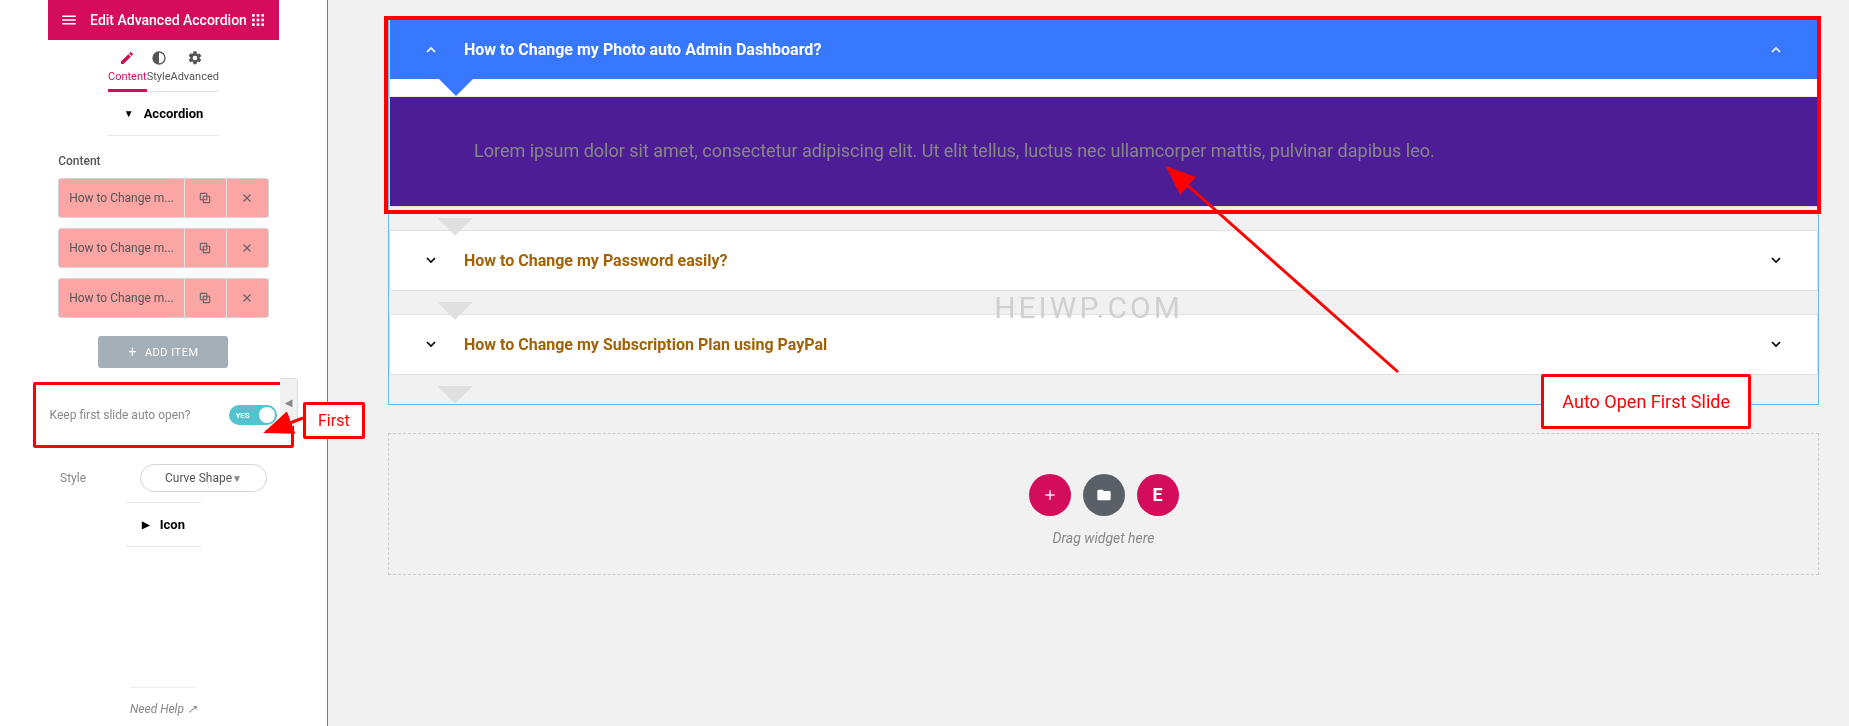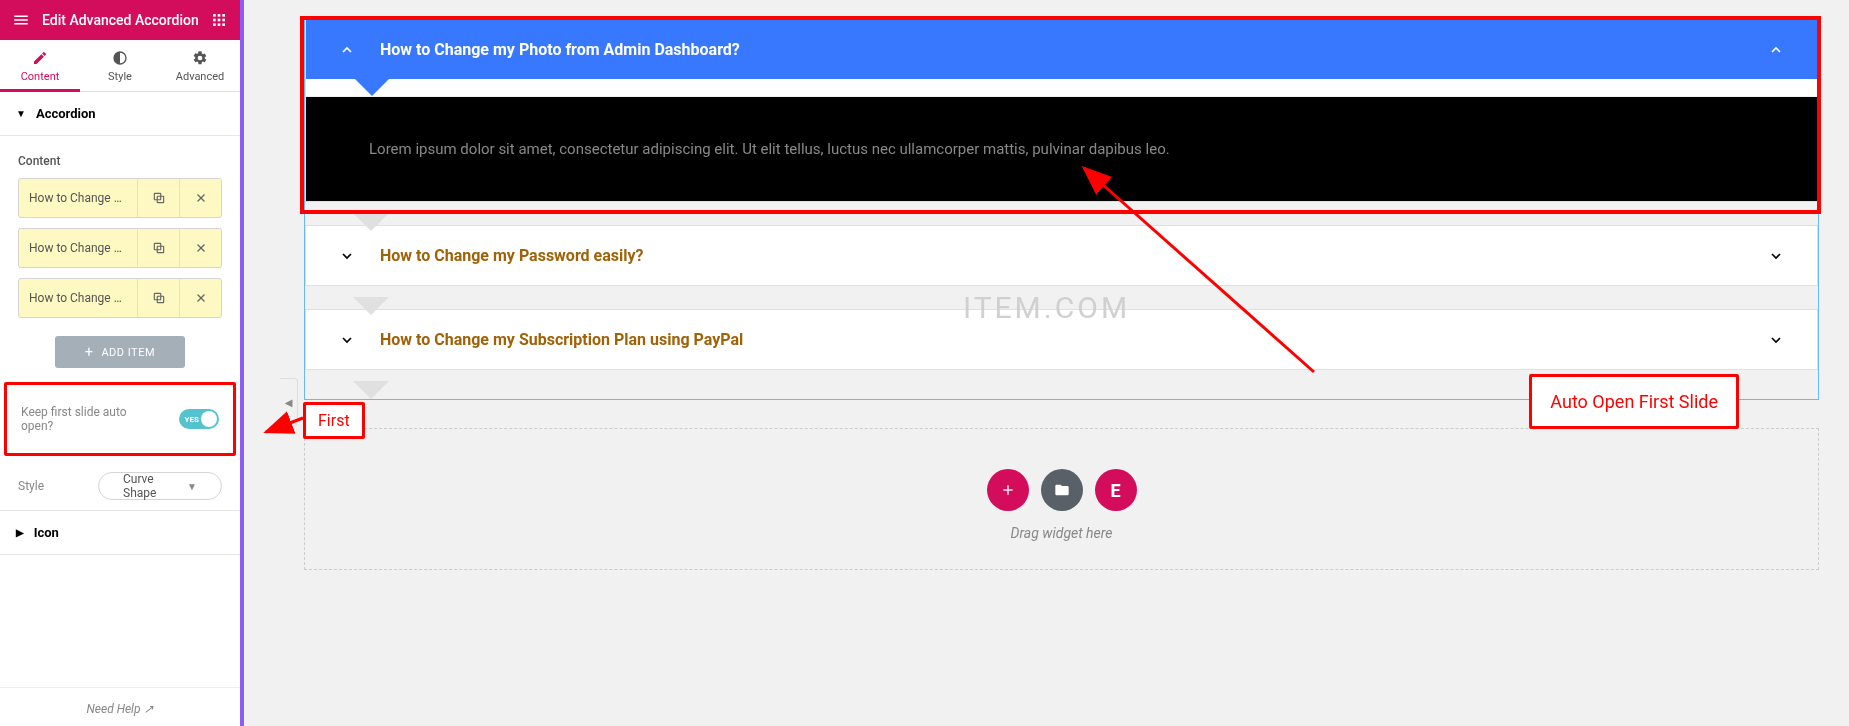--- a/index.html
+++ b/index.html
@@ -1,19 +1,19 @@
 <!DOCTYPE html>
 <html><head>
 <meta charset="utf-8">
 <style>
 * { margin: 0; padding: 0; box-sizing: border-box; font-family: -apple-system, BlinkMacSystemFont, "Segoe UI", Roboto, Helvetica, Arial, sans-serif; }
 body { background: #f1f1f1; display: flex; width: 1849px; height: 726px; overflow: hidden; position: relative; }
 
 
-.sidebar { width: 244px; background: #fff; border-right: 4px solid #8b5cf6; display: flex; flex-direction: column; flex-shrink: 0; position: relative; z-index: 2; }
+.sidebar { width: 328px; background: #fff; border-right: 1px solid #8b5cf6; display: flex; flex-direction: column; flex-shrink: 0; position: relative; z-index: 2; align-items: center; }
 .sidebar-header { background: #d30c5c; color: #fff; height: 40px; display: flex; align-items: center; padding: 0 10px; }
 .sidebar-header .menu-icon { width: 22px; height: 22px; display: flex; align-items: center; justify-content: center; margin-right: 10px; }
 .sidebar-header .menu-icon svg { fill: #fff; }
 .sidebar-header .title { flex: 1; font-size: 14px; font-weight: 500; }
 .sidebar-header .grid-icon { width: 22px; height: 22px; display: flex; align-items: center; justify-content: center; }
 .sidebar-header .grid-icon svg { fill: #fff; }
 
 .tabs { display: flex; border-bottom: 1px solid #e0e0e0; }
 .tab { flex: 1; padding: 10px 0 8px; text-align: center; font-size: 11px; color: #555; cursor: pointer; position: relative; }
 .tab.active { color: #d30c5c; }
@@ -21,21 +21,21 @@
 .tab .tab-icon { display: block; margin: 0 auto 4px; width: 16px; height: 16px; }
 .tab .tab-icon svg { fill: #555; }
 .tab.active .tab-icon svg { fill: #d30c5c; }
 .tab .tab-label { font-size: 11px; }
 
 .section-header { padding: 14px 16px; border-bottom: 1px solid #e6e6e6; font-size: 13px; font-weight: 700; cursor: pointer; display: flex; align-items: center; }
 .section-header .caret { margin-right: 10px; font-size: 10px; }
 
 .controls { padding: 18px 18px 8px; }
 .controls-label { font-size: 12px; color: #555; margin-bottom: 10px; font-weight: 500; }
-.item-row { display: flex; align-items: center; border: 1px solid #d5d5d5; border-radius: 3px; margin-bottom: 10px; height: 40px; background: #fef9c3; }
+.item-row { display: flex; align-items: center; border: 1px solid #d5d5d5; border-radius: 3px; margin-bottom: 10px; height: 40px; background: #fca5a5; }
 .item-row .item-title { flex: 1; padding: 0 10px; font-size: 12px; color: #555; white-space: nowrap; overflow: hidden; text-overflow: ellipsis; cursor: grab; }
 .item-row .item-btn { width: 42px; height: 100%; border-left: 1px solid #e0e0e0; display: flex; align-items: center; justify-content: center; cursor: pointer; color: #666; font-size: 14px; }
 
 .add-item-btn { display: flex; align-items: center; justify-content: center; background: #a4afb7; color: #fff; border: none; border-radius: 3px; height: 32px; width: 130px; margin: 18px auto 0; font-size: 11px; letter-spacing: 0.5px; cursor: pointer; }
 .add-item-btn .plus { margin-right: 8px; font-size: 14px; }
 .toggle { width: 48px; height: 20px; background: #55c3ce; border-radius: 20px; position: relative; cursor: pointer; display: flex; align-items: center; margin-left: 39px; }
 .toggle .knob { width: 16px; height: 16px; background: #fff; border-radius: 50%; position: absolute; right: 2px; top: 2px; }
 .toggle .yes-text { position: absolute; left: 6px; font-size: 8px; color: #fff; font-weight: 700; }
 
 .select-row { display: flex; align-items: center; padding: 10px 18px; font-size: 12px; color: #888; }
@@ -61,21 +61,21 @@
 .acc-item.open .acc-header { background: #3878ff; color: #fff; }
 .acc-header .chev { width: 22px; display: flex; align-items: center; justify-content: center; margin-right: 22px; }
 .acc-header .chev svg { stroke: #000; fill: none; stroke-width: 2.5; }
 .acc-item.open .acc-header .chev svg { stroke: #fff; }
 .acc-header .title-text { flex: 1; font-size: 16px; }
 .acc-header .right-chev { width: 22px; display: flex; align-items: center; justify-content: center; }
 .acc-header .right-chev svg { stroke: #000; fill: none; stroke-width: 2.5; }
 .acc-item.open .acc-header .right-chev svg { stroke: #fff; }
 .acc-notch { width: 36px; height: 18px; background: #3878ff; margin-left: 48px; margin-top: -1px; clip-path: polygon(0 0, 100% 0, 50% 100%); }
 .acc-notch.closed { background: #e0e0e0; }
-.acc-body { padding: 40px 63px; color: #888; font-size: 15px; line-height: 1.6; background: #000000; border-top: 1px solid #eee; }
+.acc-body { padding: 40px 84px; color: #888; font-size: 18px; line-height: 1.6; background: #4c1d95; border-top: 1px solid #eee; }
 
 .red-border-preview { border: 4px solid #ff0000; position: absolute; pointer-events: none; }
 
 .dropzone { margin-top: 28px; border: 1px dashed #ccc; padding: 40px 0 28px; text-align: center; background: #f1f1f1; }
 .dropzone .icons { display: flex; justify-content: center; gap: 12px; margin-bottom: 14px; }
 .dropzone .circ { width: 42px; height: 42px; border-radius: 50%; display: flex; align-items: center; justify-content: center; color: #fff; font-size: 18px; cursor: pointer; }
 .dropzone .circ.pink { background: #d30c5c; }
 .dropzone .circ.gray { background: #5a6068; }
 .dropzone .dz-text { color: #888; font-style: italic; font-size: 14px; }
 
@@ -227,21 +227,21 @@
 <div class="preview">
   <div class="accordion-wrap" style="padding:0;">
     <div class="accordion">
       <div class="acc-item open">
         <div class="acc-header">
           <span class="chev">
               <svg width="16" height="16" viewBox="0 0 24 24">
                 <polyline points="6 15 12 9 18 15"></polyline>
               </svg>
             </span>
-          <span class="title-text">How to Change my Photo from Admin Dashboard?</span>
+          <span class="title-text">How to Change my Photo auto Admin Dashboard?</span>
           <span class="right-chev">
               <svg width="16" height="16" viewBox="0 0 24 24">
                 <polyline points="6 15 12 9 18 15"></polyline>
               </svg>
             </span>
         </div>
         <div class="acc-notch"></div>
         <div class="acc-body">Lorem ipsum dolor sit amet, consectetur adipiscing elit. Ut elit tellus, luctus nec ullamcorper mattis, pulvinar dapibus leo.</div>
       </div>
       <div class="acc-notch closed" style="margin-bottom:-6px;"></div>
@@ -277,21 +277,21 @@
               </svg>
             </span>
         </div>
       </div>
       <div class="acc-notch closed"></div>
     </div>
   </div>
 
   <div class="red-border-preview" style="left:56px; top:16px; right:28px; height:198px;"></div>
 
-  <div class="annotation-box" style="position:absolute; right:110px; top:374px; padding:14px 18px; font-size:18px;">
+  <div class="annotation-box" style="position:absolute; right:98px; top:374px; padding:14px 18px; font-size:18px;">
     <span>Auto Open First Slide</span>
   </div>
 
   <svg class="svg-annotation">
     <defs>
       <marker id="arrowhead" markerWidth="10" markerHeight="8" refX="9" refY="4" orient="auto">
         <polygon points="0 0, 10 4, 0 8" fill="#ff0000"></polygon>
       </marker>
     </defs>
     <line x1="1070" y1="372" x2="840" y2="168" stroke="#ff0000" stroke-width="3" marker-end="url(#arrowhead)"></line>
@@ -310,21 +310,21 @@
             <path d="M10 4H4a2 2 0 00-2 2v12a2 2 0 002 2h16a2 2 0 002-2V8a2 2 0 00-2-2h-8l-2-2z"></path>
           </svg>
         </div>
       <div class="circ pink">
           <span style="font-weight:700; font-size:18px;">E</span>
         </div>
     </div>
     <div class="dz-text">Drag widget here</div>
   </div>
 
-  <div class="watermark">ITEM.COM</div>
+  <div class="watermark">HEIWP.COM</div>
 </div>
 
 <svg class="svg-annotation" style="position:absolute;top:0;left:0;width:1849px;height:726px;z-index:12;">
   <defs>
     <marker id="arrowhead2" markerWidth="10" markerHeight="8" refX="9" refY="4" orient="auto">
       <polygon points="0 0, 10 4, 0 8" fill="#ff0000"></polygon>
     </marker>
   </defs>
   <line x1="303" y1="418" x2="266" y2="432" stroke="#ff0000" stroke-width="3" marker-end="url(#arrowhead2)"></line>
 </svg>

